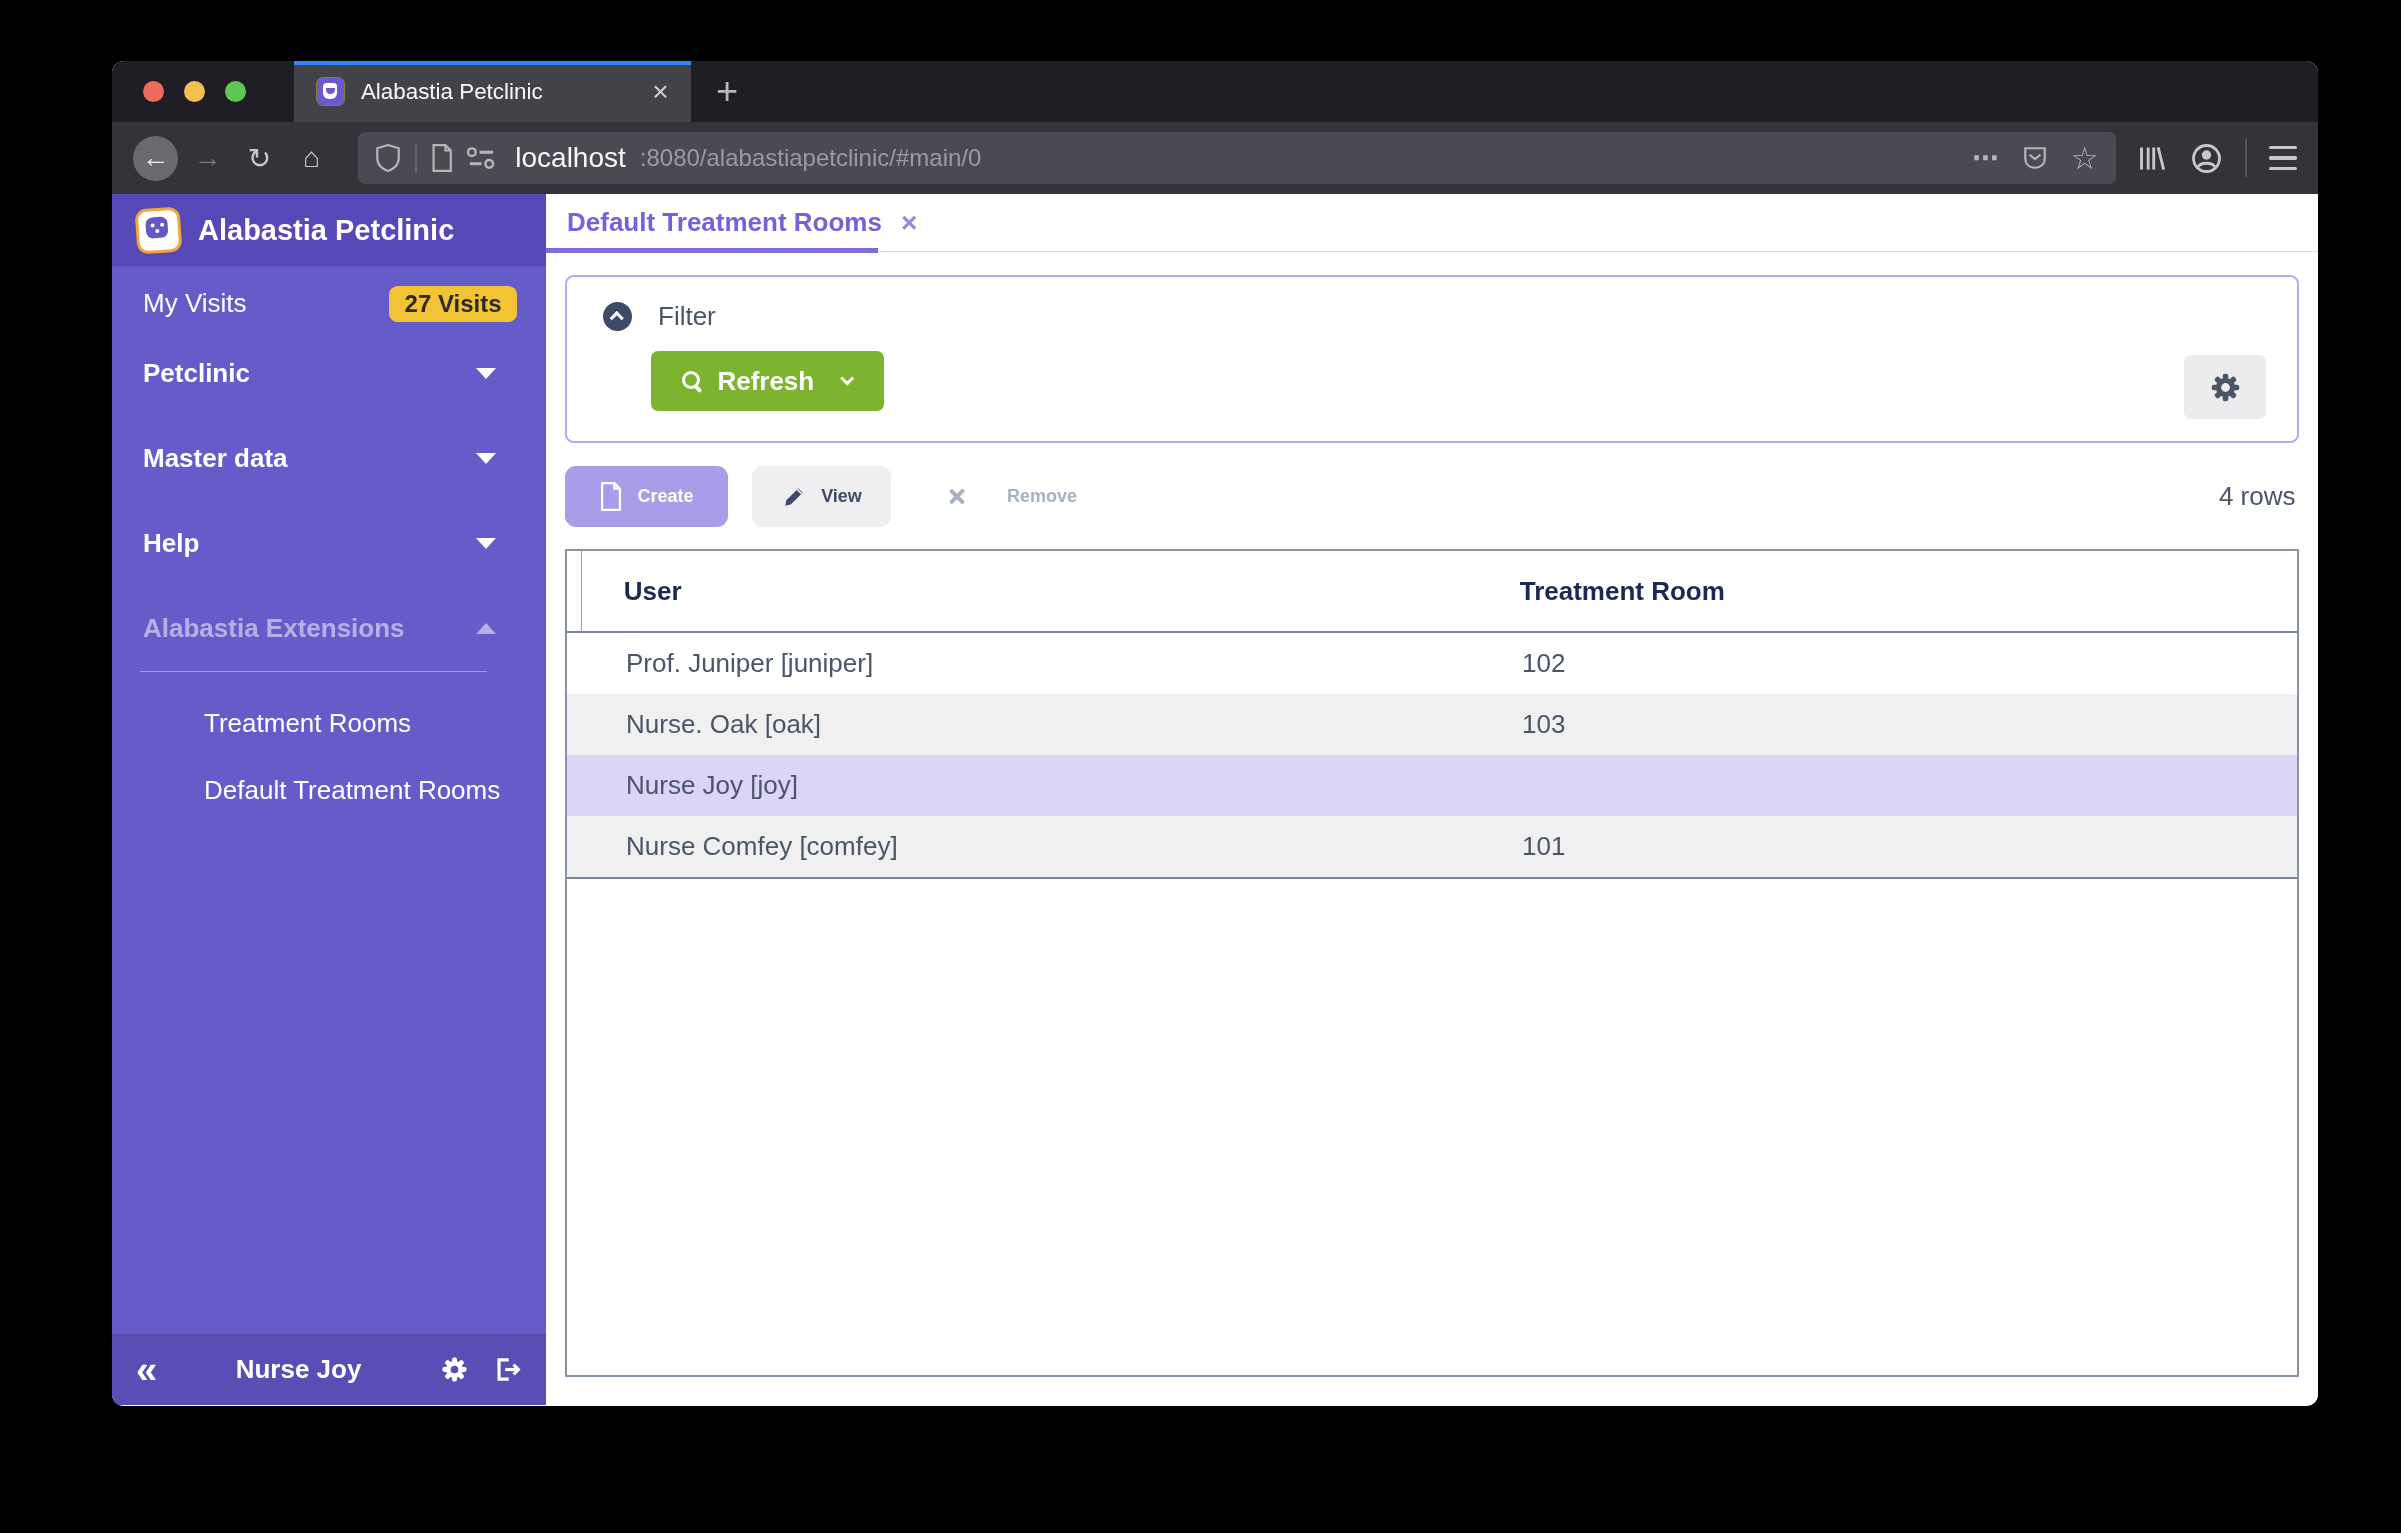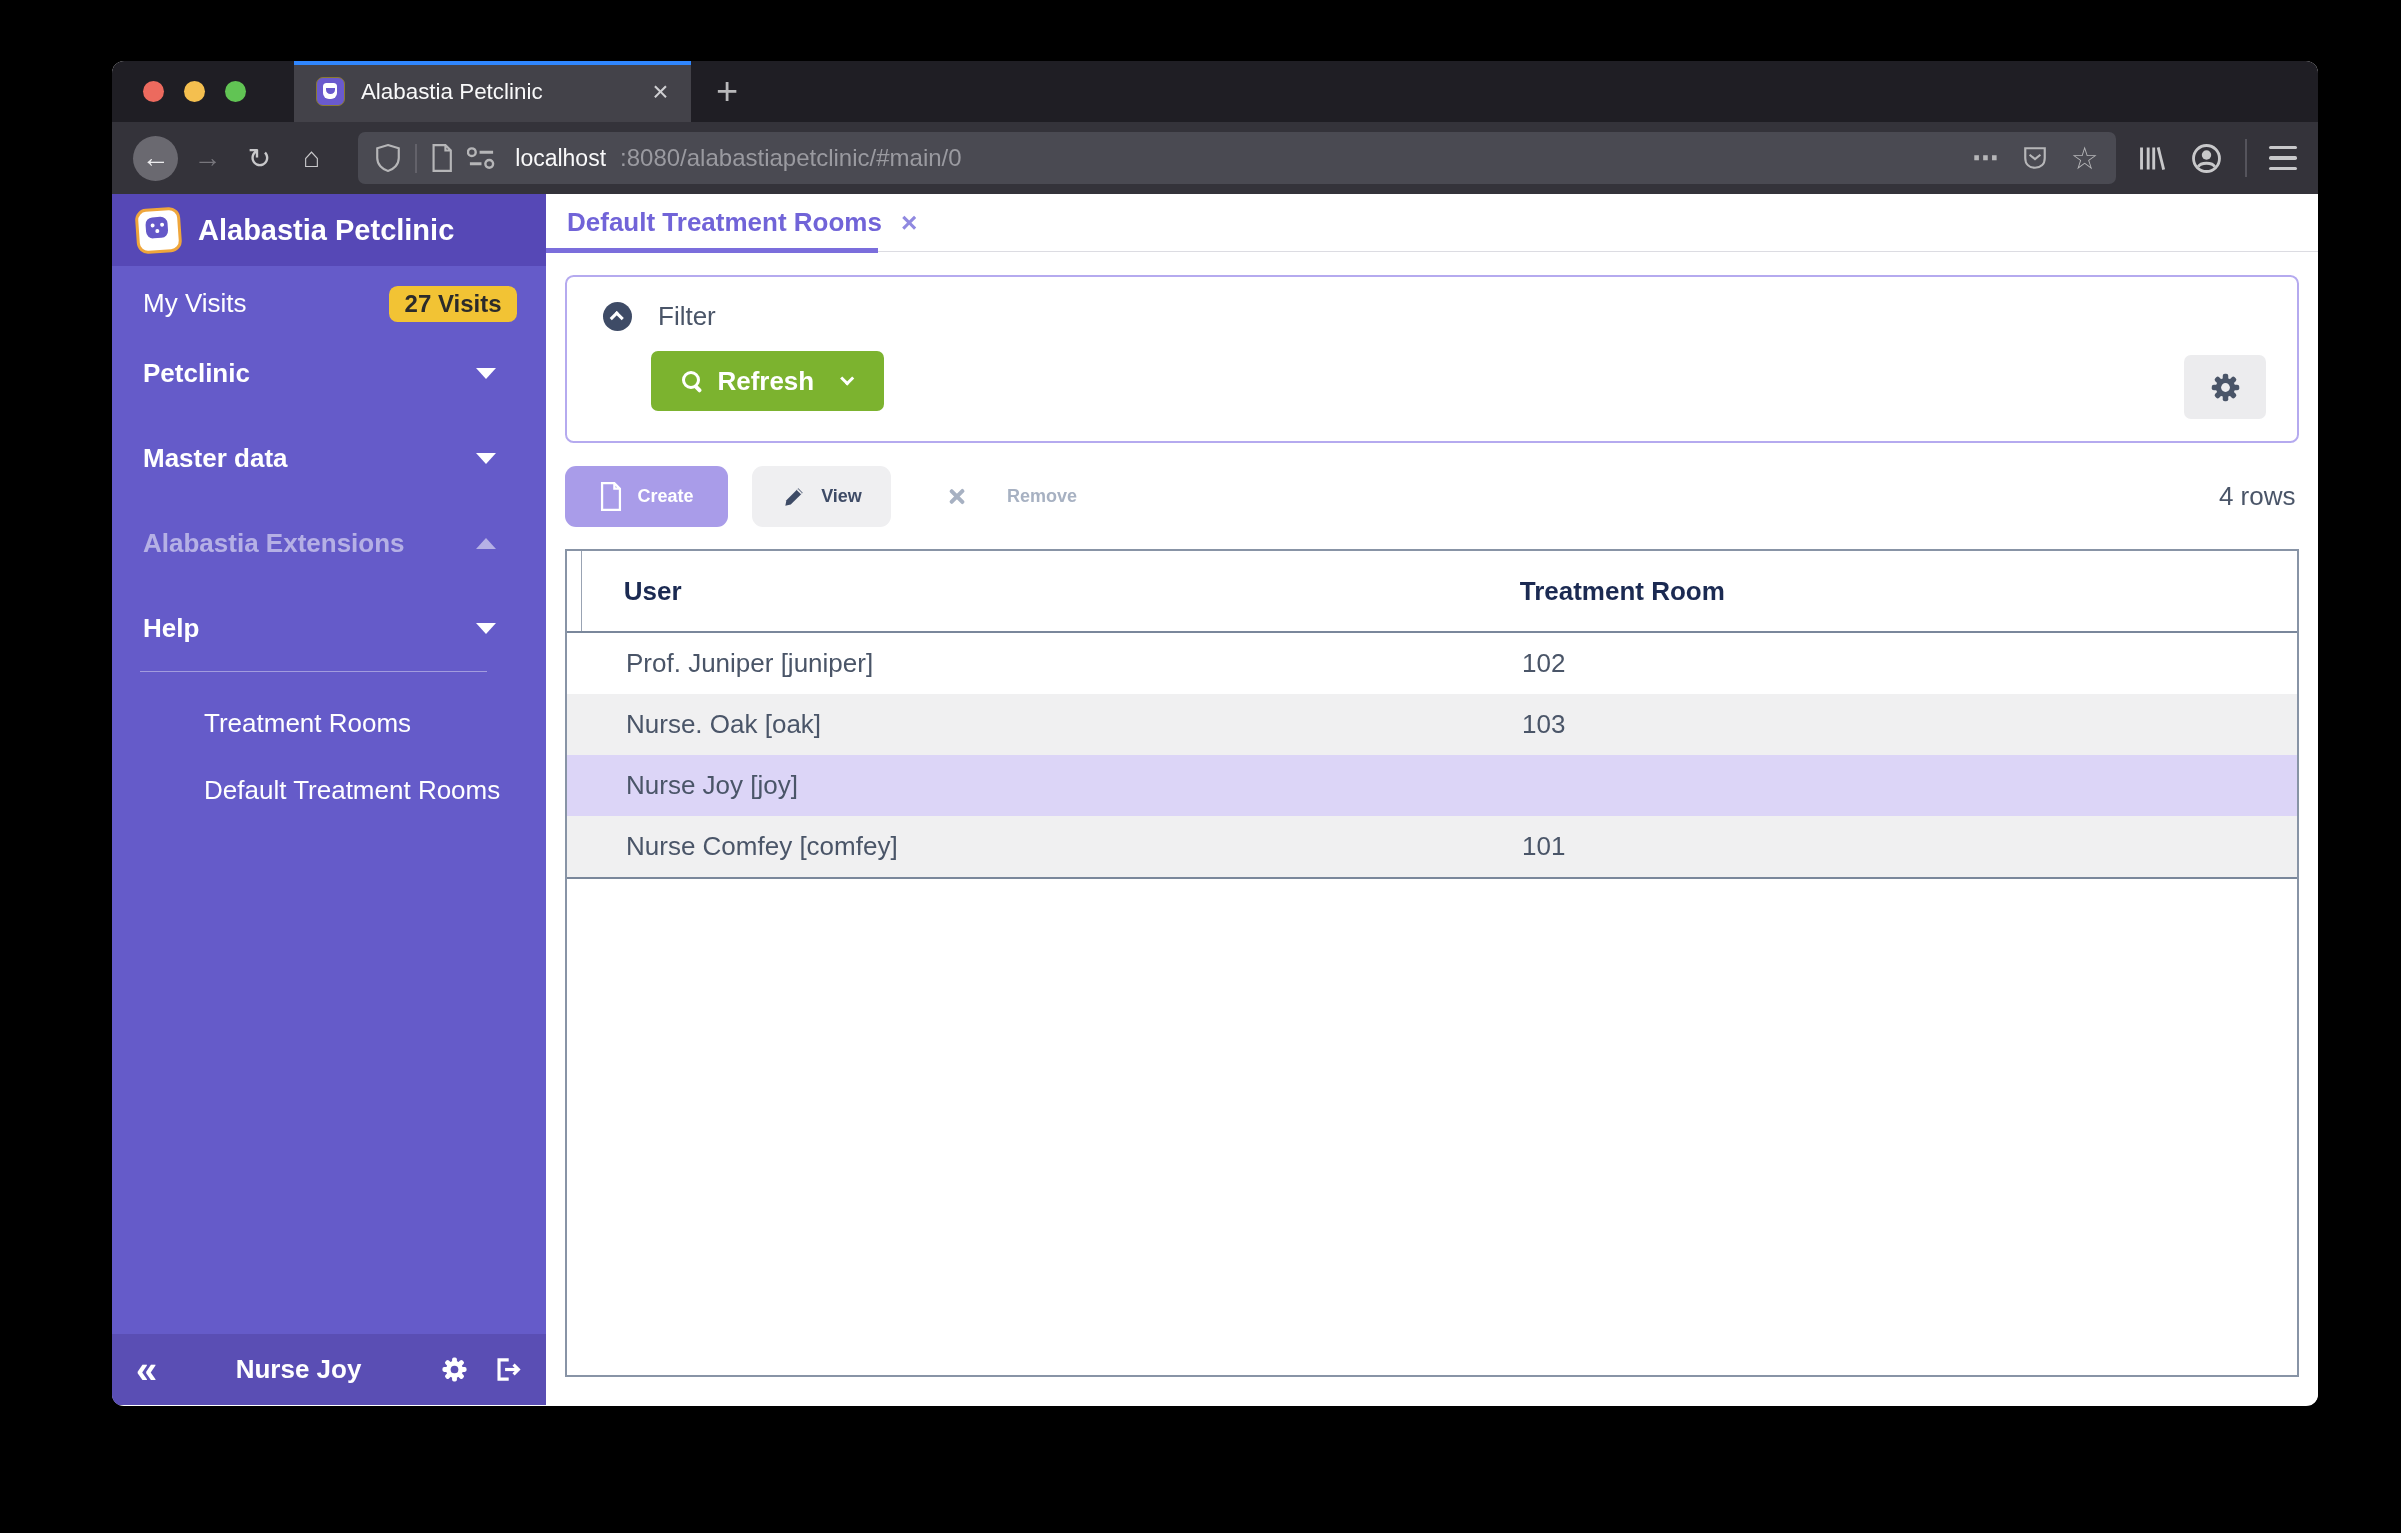--- a/index.html
+++ b/index.html
@@ -25,21 +25,21 @@
 
   .toolbar { height:72px; background:#34333A; display:flex; align-items:center; padding:0 21px; }
   .navbtn { width:45px; height:45px; border-radius:50%; display:flex; align-items:center; justify-content:center;
             font-size:28px; color:#C8C8CA; margin-right:7px; flex:0 0 auto; }
   .navbtn.back { background:#6A6970; color:#EDEDEF; }
   .navbtn.fwd { color:#77767C; }
   .urlbar { flex:1; height:52px; margin:0 17px; background:#4A4A52; border-radius:7px;
             display:flex; align-items:center; padding:0 17px; gap:14px; min-width:0; }
   .u-icon { color:#B6B6B8; flex:0 0 auto; display:flex; align-items:center; }
   .u-divider { width:1.7px; height:29px; background:#63626A; flex:0 0 auto; }
-  .u-host { color:#F9F9FA; font-size:23px; margin-left:5.2px; white-space:nowrap; }
+  .u-host { color:#F9F9FA; font-size:28px; margin-left:5.2px; white-space:nowrap; }
   .u-path { color:#9A9AA0; font-size:24px; white-space:nowrap; }
   .u-right { margin-left:auto; display:flex; align-items:center; gap:22.4px; }
   .dots { color:#B6B6B8; font-size:26px; letter-spacing:1.7px; font-weight:700; }
   .star { color:#B6B6B8; font-size:31px; }
   .chrome-right { display:flex; align-items:center; gap:22.4px; margin-left:3.5px; }
   .v-sep { width:1.7px; height:38px; background:#55545C; }
   .burger { display:flex; flex-direction:column; gap:7px; }
   .burger i { display:block; width:28px; height:3.5px; background:#C8C8CA; border-radius:1.7px; }
 
   
@@ -210,27 +210,27 @@
         </div>
 
         <div class="sb-section">
           <span>Petclinic</span>
           <span class="caret-down"></span>
         </div>
         <div class="sb-section">
           <span>Master data</span>
           <span class="caret-down"></span>
         </div>
+        <div class="sb-section">
+          <span>Help</span>
+          <span class="caret-down"></span>
+        </div>
         <div class="sb-section muted">
           <span>Alabastia Extensions</span>
           <span class="caret-up"></span>
-        </div>
-        <div class="sb-section">
-          <span>Help</span>
-          <span class="caret-down"></span>
         </div>
         <div class="sb-divider"></div>
 
         <div class="sb-sub">
           <span>Treatment Rooms</span>
         </div>
         <div class="sb-sub">
           <span>Default Treatment Rooms</span>
         </div>
 

